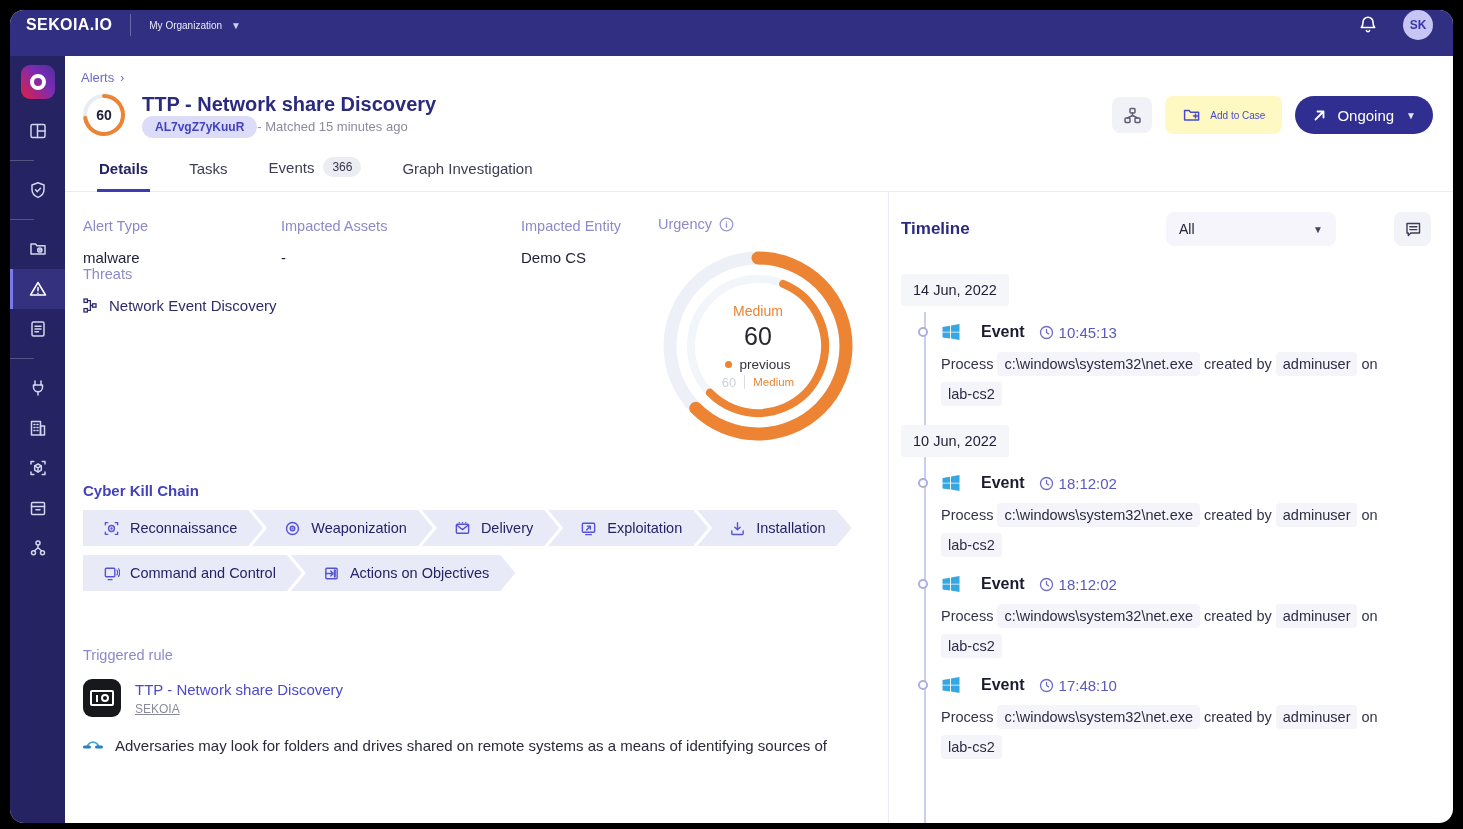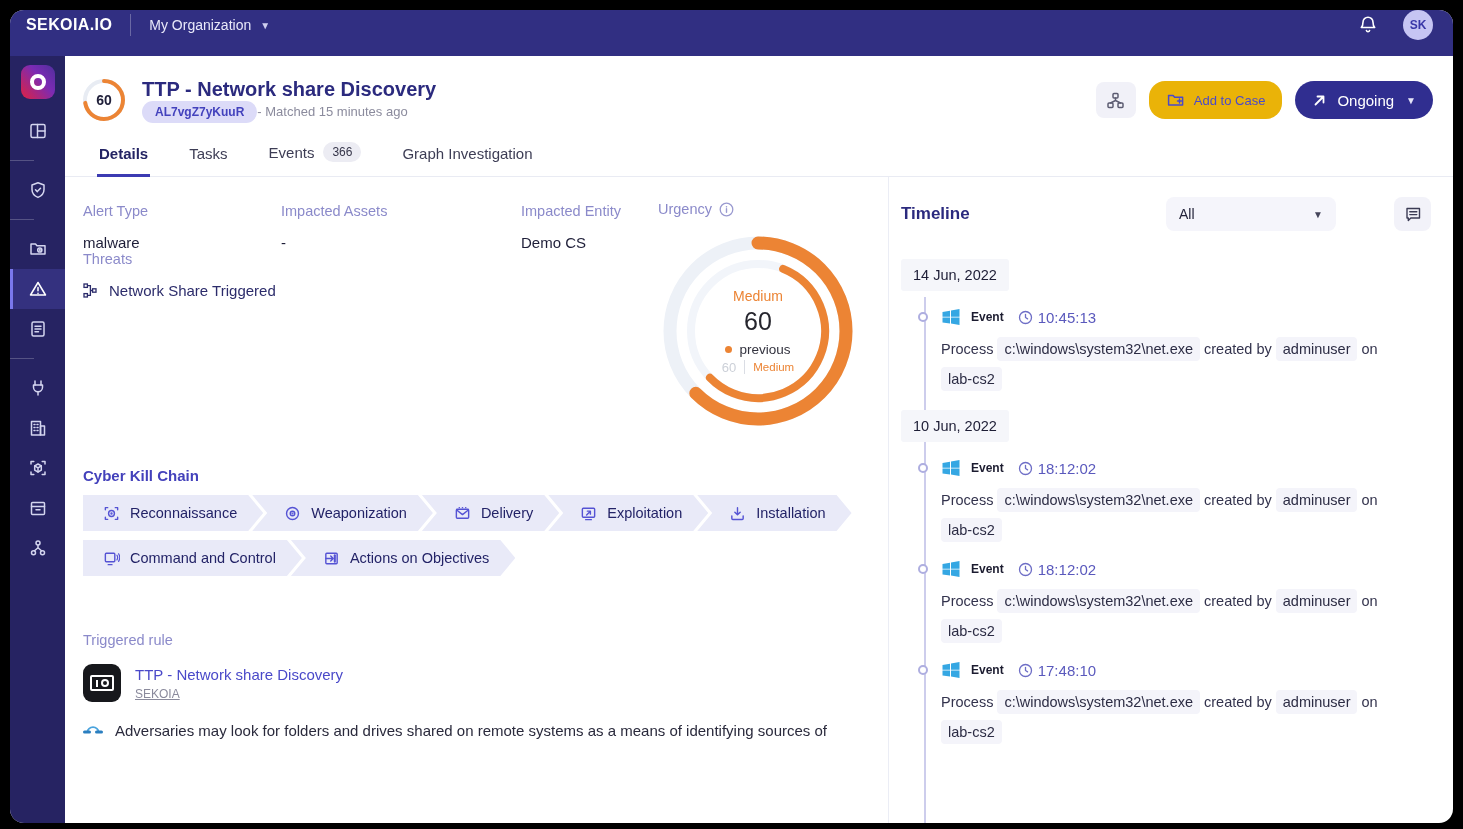--- a/index.html
+++ b/index.html
@@ -3,21 +3,21 @@
 <meta charset="utf-8">
 <style>
   * { box-sizing: border-box; margin: 0; padding: 0; }
   html,body { width:1463px; height:829px; overflow:hidden; background:#000; font-family:"Liberation Sans",sans-serif; }
   .app { position:absolute; left:10px; top:10px; width:1443px; height:813px; background:#fff; border-radius:14px; overflow:hidden; display:flex; flex-direction:column; }
 
   
   .topbar { height:46px; background:var(--topbar,#312f82); display:flex; align-items:center; padding:0 20px 16px 16px; flex:0 0 auto; }
   .brand { color:#fff; font-weight:bold; font-size:16px; letter-spacing:.4px; }
   .tb-divider { width:1px; height:22px; background:rgba(255,255,255,.28); margin:0 18px; }
-  .org { color:#e9e9fa; font-size:14px; }
+  .org { color:#e9e9fa; font-size:10px; }
   .org-caret { color:#cfcfee; font-size:10px; margin-left:9px; }
   .tb-spacer { flex:1; }
   .bell { width:22px; height:22px; }
   .avatar { width:30px; height:30px; border-radius:50%; background:#c6c5f3; color:#3a38a8; font-size:12px; font-weight:bold; display:flex; align-items:center; justify-content:center; margin-left:24px; }
 
   
   .shell { flex:1; display:flex; min-height:0; }
   .sidebar { width:55px; background:var(--sidebar,#262362); display:flex; flex-direction:column; align-items:center; padding-top:9px; flex:0 0 auto; }
   .logo { width:34px; height:34px; border-radius:9px; background:linear-gradient(50deg,#d6224c 5%,#7b2bb4 60%,#4f2f9e 100%); display:flex; align-items:center; justify-content:center; margin-bottom:12px; }
   .logo-ring { width:16px; height:16px; border:4.5px solid #fff; border-radius:50%; }
@@ -36,21 +36,21 @@
   .score-wrap { position:relative; width:46px; height:46px; flex:0 0 auto; }
   .score-num { position:absolute; inset:0; display:flex; align-items:center; justify-content:center; font-size:14px; font-weight:bold; color:#20203a; }
   .title-col { margin-left:15px; }
   .page-title { font-size:20px; font-weight:bold; color:#2b2a7e; }
   .meta-row { display:flex; align-items:center; margin-top:0;text-align:right; }
   .id-pill { background:#dcdbf8; color:#4342bd; font-size:12px; font-weight:bold; padding:4px 13px; border-radius:13px; }
   .matched { font-size:13px; color:#8b8b9d; }
   .hdr-actions { margin-left:auto; display:flex; align-items:center; gap:13px; }
   .icon-btn { width:40px; height:36px; background:#f1f1f8; border:none; border-radius:8px; display:flex; align-items:center; justify-content:center; cursor:pointer; }
   .icon-btn svg { width:19px; height:19px; }
-  .btn-case { height:38px; background:#eab308; border:none; border-radius:16px; color:var(--accent,#4a49cb); font-size:13px; font-family:inherit; display:flex; align-items:center; gap:9px; padding:0 17px; cursor:pointer; }
+  .btn-case { height:38px; background:#fef9c3; border:none; border-radius:8px; color:var(--accent,#4a49cb); font-size:10px; font-family:inherit; display:flex; align-items:center; gap:9px; padding:0 17px; cursor:pointer; }
   .btn-case svg { width:19px; height:19px; }
   .btn-status { height:38px; background:#302e90; border:none; border-radius:19px; color:#fff; font-size:15px; font-family:inherit; display:flex; align-items:center; gap:10px; padding:0 17px; cursor:pointer; }
   .btn-status svg { width:15px; height:15px; }
   .status-caret { font-size:10px; color:#e4e4f8; margin-left:2px; }
 
   .tabs { display:flex; align-items:flex-end; gap:37px; padding-left:32px; margin-top:10px; border-bottom:1px solid #e9ebf3; flex:0 0 auto; }
   .tab { font-size:15px; color:#3d3d55; padding:9px 2px 12px; cursor:pointer; display:flex; align-items:center; gap:9px; border-bottom:3px solid transparent; margin-bottom:-1px; }
   .tab.active { color:#232363; font-weight:bold; border-bottom-color:#3c3bb2; }
   .tab-badge { background:#ececf3; color:#36364a; font-size:12px; padding:3px 9px; border-radius:11px; font-weight:normal; }
 
@@ -110,21 +110,21 @@
   .sel-caret { margin-left:auto; font-size:10px; color:#44445a; }
   .tl-comment { width:37px; height:34px; background:#f2f2f9; border:none; border-radius:8px; margin-left:14px; display:flex; align-items:center; justify-content:center; cursor:pointer; }
   .tl-comment svg { width:18px; height:18px; }
   .tl-body { position:relative; margin-top:26px; height:560px; }
   .tl-line { position:absolute; left:23px; top:40px; bottom:-20px; width:2px; background:#cdcdec; }
   .tl-date { position:relative; display:inline-block; background:#f5f6fa; font-size:14.5px; color:#1d1d35; padding:8px 12px; border-radius:3px; margin:2px 0 16px; }
   .tl-event { position:relative; margin-left:40px; margin-bottom:14px; }
   .tl-node { position:absolute; left:-23px; top:5px; width:10px; height:10px; border:2px solid #aeaee0; border-radius:50%; background:#fff; }
   .ev-head { display:flex; align-items:center; gap:8px; }
   .ev-head svg.win { width:20px; height:20px; }
-  .ev-label { font-size:12px; font-weight:bold; color:#1c1c30; margin-left:2px;text-align:right; }
+  .ev-label { font-size:16px; font-weight:bold; color:#1c1c30; margin-left:12px;text-align:right; }
   .ev-time { display:flex; align-items:center; gap:5px; margin-left:6px; font-size:15px; color:#5a59bd; }
   .ev-time svg { width:15px; height:15px; }
   .ev-text { margin-top:7px; font-size:14.5px; color:#33334d; line-height:30px; width:495px; }
   .chip { background:var(--chip-bg,#f4f4fa); border-radius:4px; padding:4px 7px; color:#2c2c44; white-space:nowrap; }
 </style>
 </head>
 <body>
 
 <div class="app">
 
@@ -217,20 +217,24 @@
               <circle cx="5.5" cy="14.8" r="2"></circle>
               <circle cx="14.5" cy="14.8" r="2"></circle>
               <path d="M10 7v2.8M10 9.8l-3.5 3M10 9.8l3.5 3"></path>
             </svg>
           </div>
         </div>
     </nav>
 
     <div class="main">
       <div class="header">
+        <div class="breadcrumb">
+          <span>Alerts</span>
+          <span class="crumb-chev">›</span>
+        </div>
         <div class="title-row">
           <div class="score-wrap">
             <svg viewBox="0 0 46 46">
               <circle cx="23" cy="23" r="19" fill="none" stroke="#e8ecf3" stroke-width="4"></circle>
               <circle cx="23" cy="23" r="19" fill="none" stroke="#ec8434" stroke-width="4" stroke-linecap="round" stroke-dasharray="86 120" transform="rotate(-90 23 23)"></circle>
             </svg>
             <span class="score-num">60</span>
           </div>
           <div class="title-col">
             <h1 class="page-title">TTP - Network share Discovery</h1>
@@ -333,21 +337,21 @@
 
           <div class="threats">
             <div class="section-label">Threats</div>
             <div class="threat-item">
               <svg viewBox="0 0 15 15" fill="none" stroke="#2c2c6b" stroke-width="1.3">
                 <rect x="1" y="1" width="3.4" height="3.4"></rect>
                   <rect x="1" y="10.6" width="3.4" height="3.4"></rect>
                   <rect x="9.6" y="5.8" width="3.4" height="3.4"></rect>
                 <path d="M4.4 2.7h3v9.6h-3M7.4 7.5h2.2"></path>
               </svg>
-              <span>Network Share Triggered</span>
+              <span>Network Event Discovery</span>
             </div>
           </div>
 
           <div class="killchain">
             <div class="kc-name">Cyber Kill Chain</div>
             <div class="kc-rows" id="kc-rows">
                 <div class="kc-row">
                   <span class="chev first">
                     <svg viewBox="0 0 18 18" fill="none" stroke="#5553d4" stroke-width="1.5" stroke-linecap="round" stroke-linejoin="round">
                       <path d="M2.5 5V2.8H5M13 2.8h2.5V5M15.5 13v2.2H13M5 15.2H2.5V13"></path>

